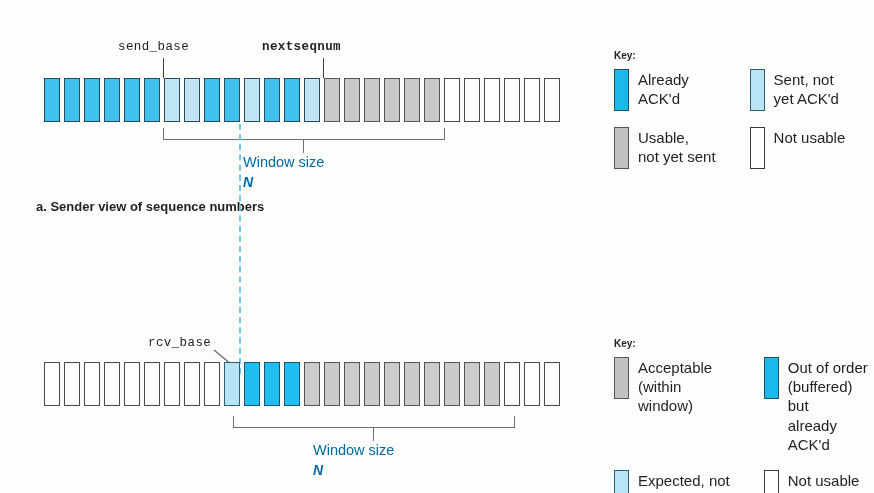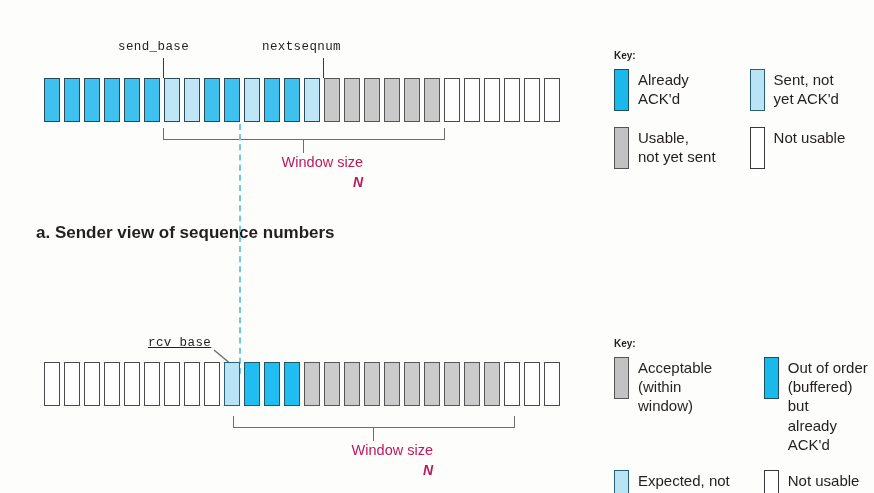--- a/index.html
+++ b/index.html
@@ -38,27 +38,27 @@
     color:#231f20;
     white-space:nowrap;
   }
   .tick{position:absolute;width:0;border-left:1.5px solid #3a3a3c;}
 
   
   .bracket{position:absolute;height:11px;border:1.6px solid #6d6e71;border-top:none;}
   .bracket-stem{position:absolute;width:0;border-left:1.6px solid #6d6e71;}
 
   .wlabel{
-    position:absolute;text-align:right;font-size:14.5px;color:#be185d;
+    position:absolute;text-align:left;font-size:14.5px;color:#0369a1;
     white-space:nowrap;line-height:1.35;
   }
   .wlabel .n{display:block;font-style:italic;font-weight:bold;font-size:14px;}
 
   .caption{
-    position:absolute;font-size:17px;font-weight:bold;color:#231f20;white-space:nowrap;margin-top:24px;
+    position:absolute;font-size:13px;font-weight:bold;color:#231f20;white-space:nowrap;
   }
 
   
   .dashline{
     position:absolute;
     border-left:2px dashed #6ec6e8;
     width:0;
   }
 
   
@@ -79,21 +79,21 @@
   .leader{position:absolute;}
 </style>
 </head>
 <body>
 
 <div class="stage">
 
   <div class="mono-label" style="left:118px; top:24px;">send_base</div>
   <div class="tick" style="left:163px; top:42px; height:20px;"></div>
 
-  <div class="mono-label" style="left:262px; top:24px;">nextseqnum</div>
+  <div class="mono-label" style="left:262px; top:24px;font-weight:bold;">nextseqnum</div>
   <div class="tick" style="left:323px; top:42px; height:20px;"></div>
 
   <div class="row" id="sender-row" style="left:44px; top:62px;">
       <div class="cell acked"></div>
       <div class="cell acked"></div>
       <div class="cell acked"></div>
       <div class="cell acked"></div>
       <div class="cell acked"></div>
       <div class="cell acked"></div>
       <div class="cell sent"></div>
@@ -122,21 +122,21 @@
   <div class="bracket-stem" style="left:303px; top:123px; height:14px;"></div>
   <div class="wlabel" style="left:243px; top:137px; width:120px;">
     <span>Window size</span>
     <span class="n">N</span>
   </div>
 
   <div class="caption" style="left:36px; top:183px;">a. Sender view of sequence numbers</div>
 
   <div class="dashline" style="left:239px; top:108px; height:250px;"></div>
 
-  <div class="mono-label" style="left:148px; top:320px;text-decoration:underline;">rcv_base</div>
+  <div class="mono-label" style="left:148px; top:320px;">rcv_base</div>
   <svg class="leader" style="left:212px; top:330px;" width="40" height="26" viewBox="0 0 40 26">
     <line x1="2" y1="4" x2="26" y2="24" stroke="#6d6e71" stroke-width="1.4"></line>
   </svg>
 
   <div class="row" id="receiver-row" style="left:44px; top:346px;">
       <div class="cell notusable"></div>
       <div class="cell notusable"></div>
       <div class="cell notusable"></div>
       <div class="cell notusable"></div>
       <div class="cell notusable"></div>

